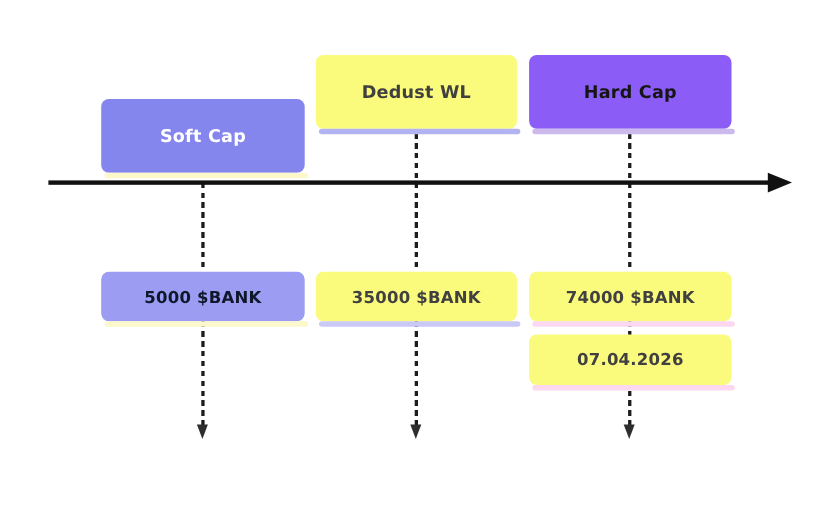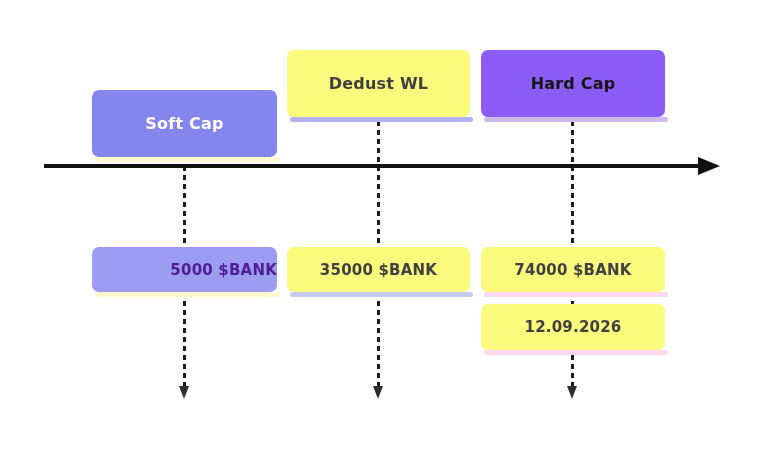--- a/index.html
+++ b/index.html
@@ -68,21 +68,21 @@
     border-radius:3px;
     background:var(--strip);
   }
   .hdr{top:50px;height:67px;font-size:16px;}
   .amt{top:247px;height:45px;font-size:15px;}
   .dte{top:304px;height:46px;font-size:15px;}
   .col1{left:92px;width:185px;}
   .col2{left:287px;width:183px;}
   .col3{left:481px;width:184px;}
   .purple-dark {background:#8585ee;color:#ffffff;margin-top:40px;--strip:#fcf8cb;}
-  .purple-light{background:#9c9cf2;color:#4c1d95;justify-content:flex-end;--strip:#fcf8cb;}
+  .purple-light{background:#9c9cf2;color:#0f172a;--strip:#fcf8cb;}
   .yellow{background:#fafa7d;color:#404040;}
   .green {background:#8b5cf6;color:#161616;--strip:#ccbaec;}
   .strip-lavender{--strip:#b3b3f1;}
   .strip-lavender-light{--strip:#c9c9f5;}
   .strip-pink{--strip:#fbd8f0;}
 </style>
 </head>
 <body>
 
 <div id="canvas">
@@ -111,16 +111,16 @@
     <span>5000 $BANK</span>
   </div>
   <div class="box amt col2 yellow strip-lavender-light">
     <span>35000 $BANK</span>
   </div>
   <div class="box amt col3 yellow strip-pink">
     <span>74000 $BANK</span>
   </div>
 
   <div class="box dte col3 yellow strip-pink">
-    <span>12.09.2026</span>
+    <span>07.04.2026</span>
   </div>
 
 </div>
 
 </body></html>

